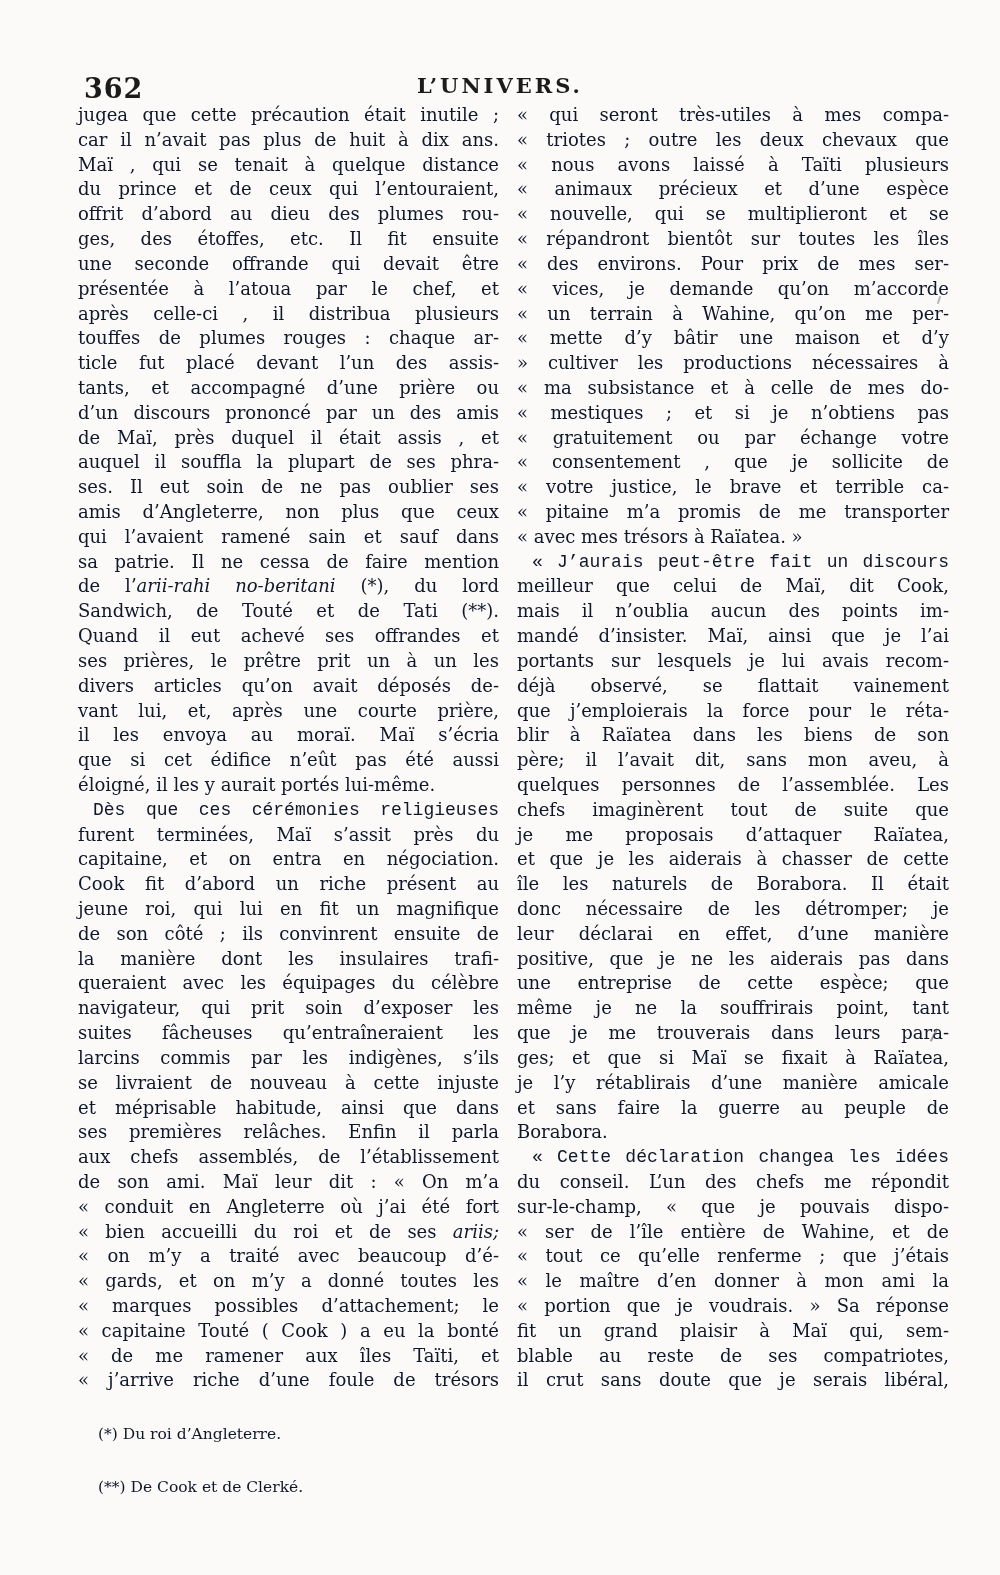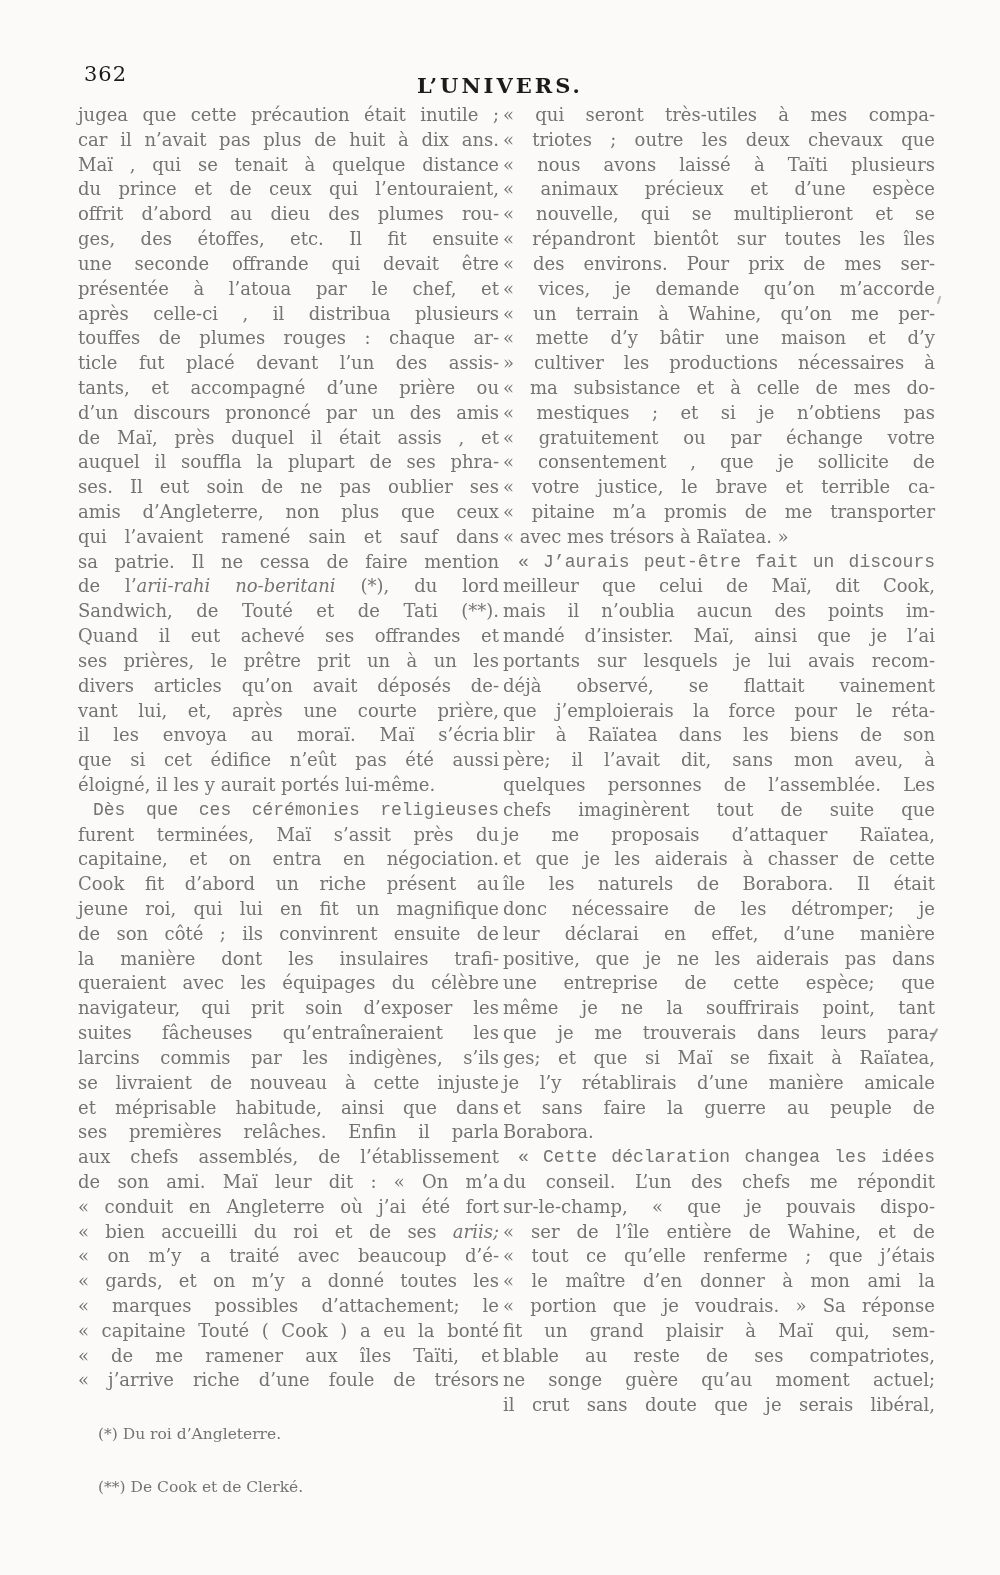--- a/index.html
+++ b/index.html
@@ -10,34 +10,34 @@
   }
   .page {
     position: relative;
     width: 1000px; height: 1575px;
     background: #fbfaf8;
     color: #1b1b1b;
     overflow: hidden;
   }
   .header { position: absolute; top: 58px; left: 0; width: 100%; height: 32px; }
   .page-number {
-    position: absolute; left: 84px; top: 4px;
-    font-size: 21px; font-weight: normal; letter-spacing: 1px;
+    position: absolute; left: 84px; top: 15px;
+    font-size: 27px; font-weight: bold; letter-spacing: 1px;
   }
   .running-title {
     position: absolute; left: 50%; top: 15px; transform: translateX(-50%);
     font-size: 21px; font-weight: bold; letter-spacing: 3px;
   }
   .column {
     position: absolute; top: 103px;
     font-size: 18px; line-height: 24.82px;
-    color: #737373;
+    color: #0f172a;
   }
   .column-left  { left: 78px;  width: 421px; }
-  .column-right { left: 503px; width: 432px; }
+  .column-right { left: 517px; width: 432px; }
   .line {
     text-align: justify;
     text-align-last: justify;
     text-justify: inter-word;
     white-space: nowrap-none;
   }
   .p-first { text-indent: 15px; font-family: Liberation Mono, monospace; }
   .p-last  { text-align-last: left; }
   .footnote-line {
     font-size: 15.5px; line-height: 24px;
@@ -161,19 +161,18 @@
       <div class="line p-last">Borabora.</div>
       <div class="line p-first">« Cette déclaration changea les idées</div>
       <div class="line">du conseil. L’un des chefs me répondit</div>
       <div class="line">sur-le-champ, « que je pouvais dispo-</div>
       <div class="line">« ser de l’île entière de Wahine, et de</div>
       <div class="line">« tout ce qu’elle renferme ; que j’étais</div>
       <div class="line">« le maître d’en donner à mon ami la</div>
       <div class="line">« portion que je voudrais. » Sa réponse</div>
       <div class="line">fit un grand plaisir à Maï qui, sem-</div>
       <div class="line">blable au reste de ses compatriotes,</div>
-      <div class="line">ne songe guère qu’au moment actuel;</div>
       <div class="line">il crut sans doute que je serais libéral,</div>
     </div>
 
   <div class="stray stray-1"></div>
   <div class="stray stray-2"></div>
 </div>
 
 </body></html>

